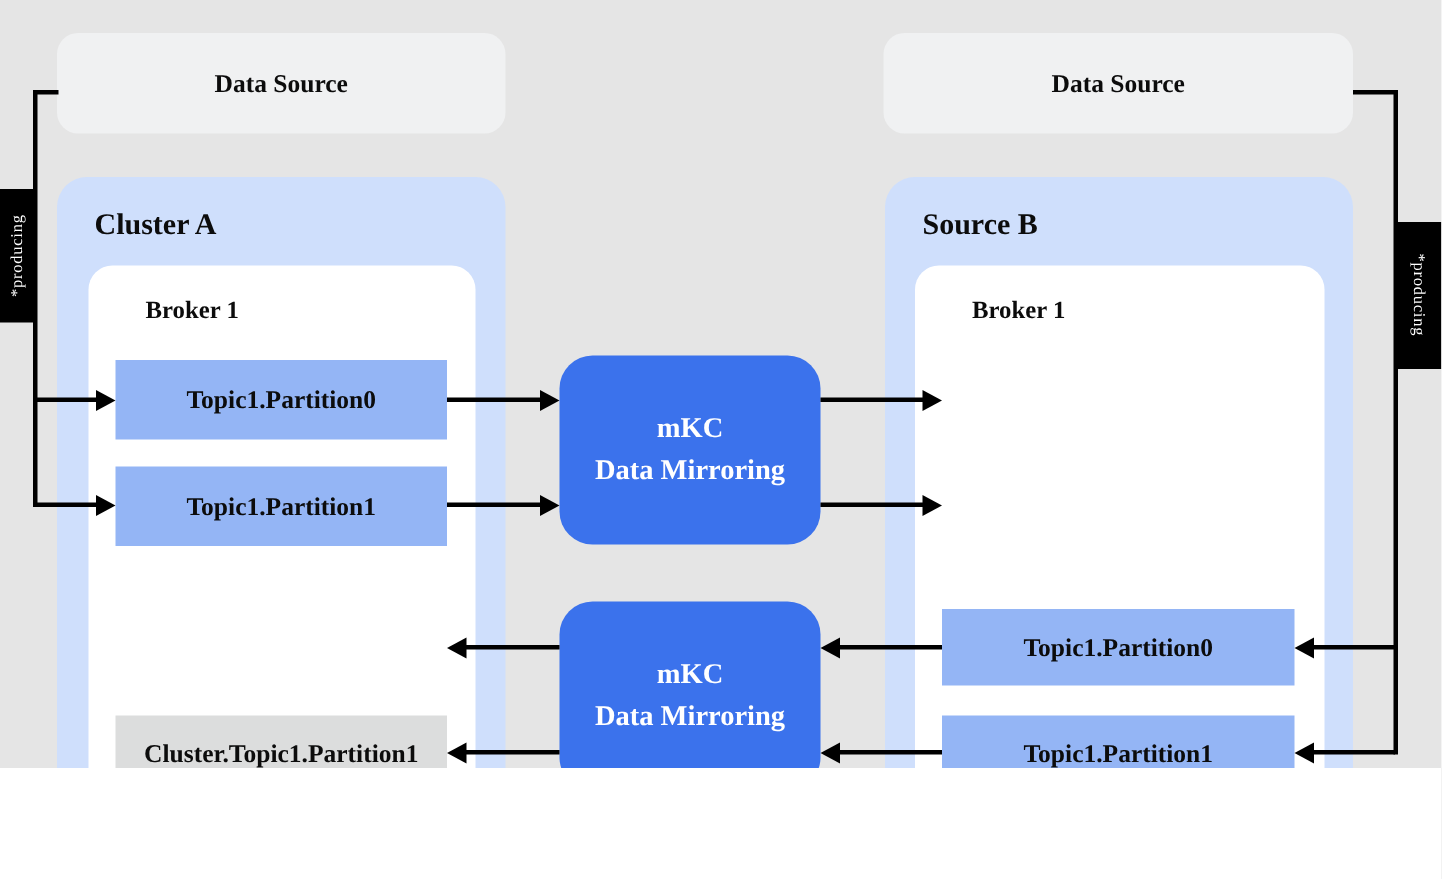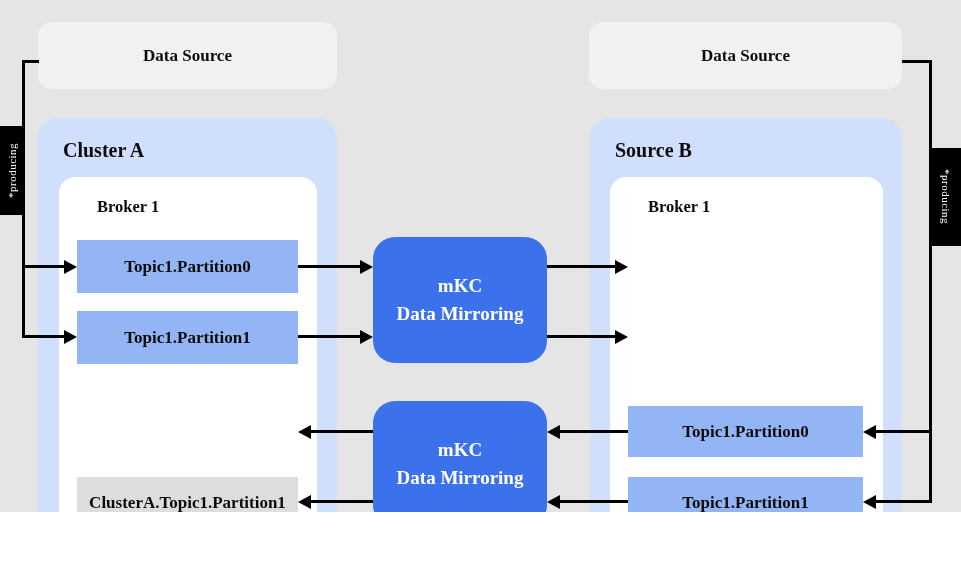--- a/index.html
+++ b/index.html
@@ -128,21 +128,21 @@
 
   <div class="abs cluster" style="left:590px; top:118px; width:312px; height:452px;">
     <div class="cluster-label">Source B</div>
   </div>
   <div class="abs broker" style="left:610px; top:177px; width:273px; height:373px;">
     <div class="broker-label">Broker 1</div>
   </div>
 
   <div class="abs topic local" style="left:77px; top:240px; width:221px; height:53px;">Topic1.Partition0</div>
   <div class="abs topic local" style="left:77px; top:311px; width:221px; height:53px;">Topic1.Partition1</div>
-  <div class="abs topic mirrored" style="left:77px; top:477px; width:221px; height:51px;">ClusterA.Topic1.Partition1</div>
+  <div class="abs topic mirrored" style="left:77px; top:477px; width:221px; height:51px;">Cluster.Topic1.Partition1</div>
 
   <div class="abs topic local" style="left:628px; top:406px; width:235px; height:51px;">Topic1.Partition0</div>
   <div class="abs topic local" style="left:628px; top:477px; width:235px; height:51px;">Topic1.Partition1</div>
 
   <div class="abs mkc" style="left:373px; top:237px; width:174px; height:126px;">
     <span>mKC</span>
     <span>Data Mirroring</span>
   </div>
   <div class="abs mkc" style="left:373px; top:401px; width:174px; height:126px;">
     <span>mKC</span>

